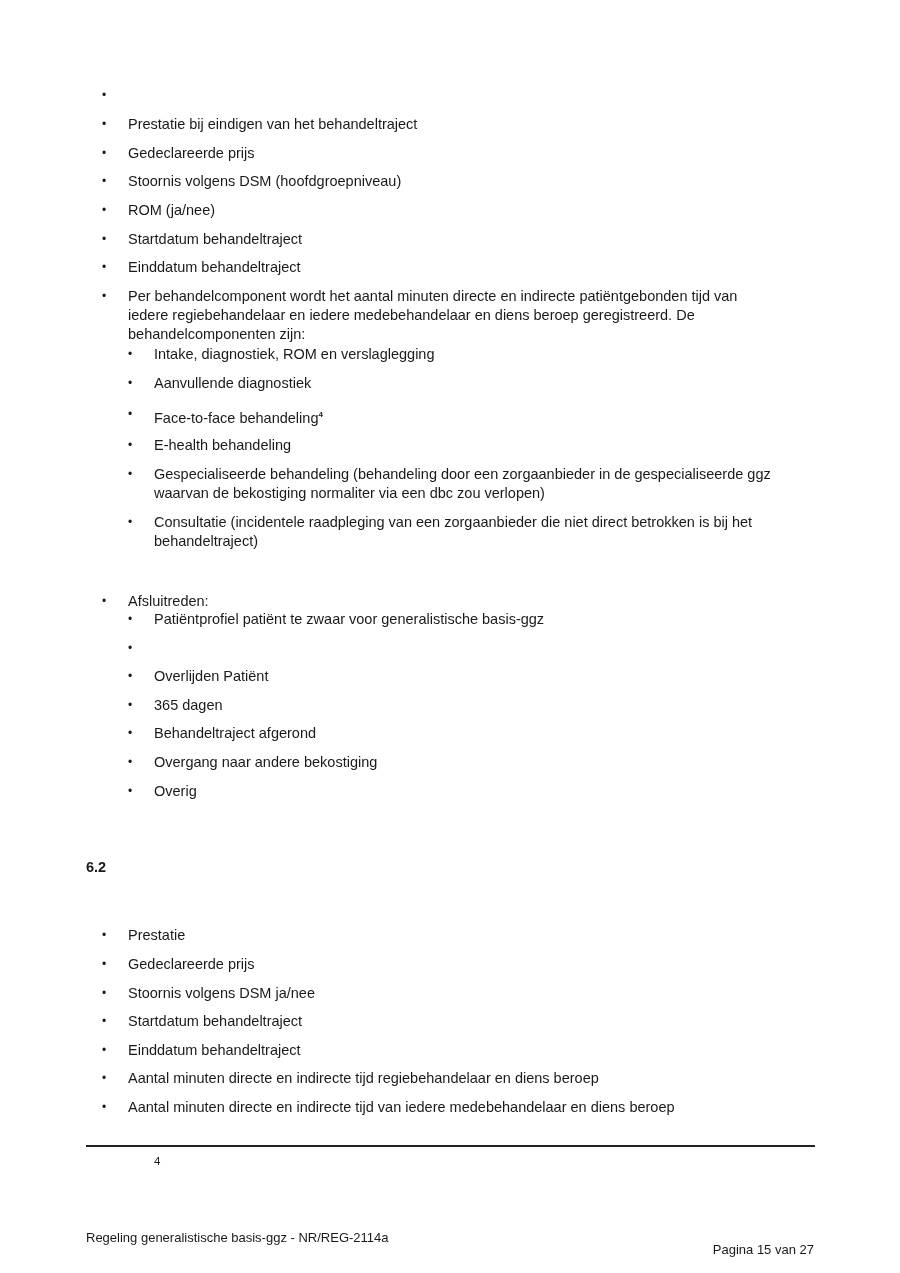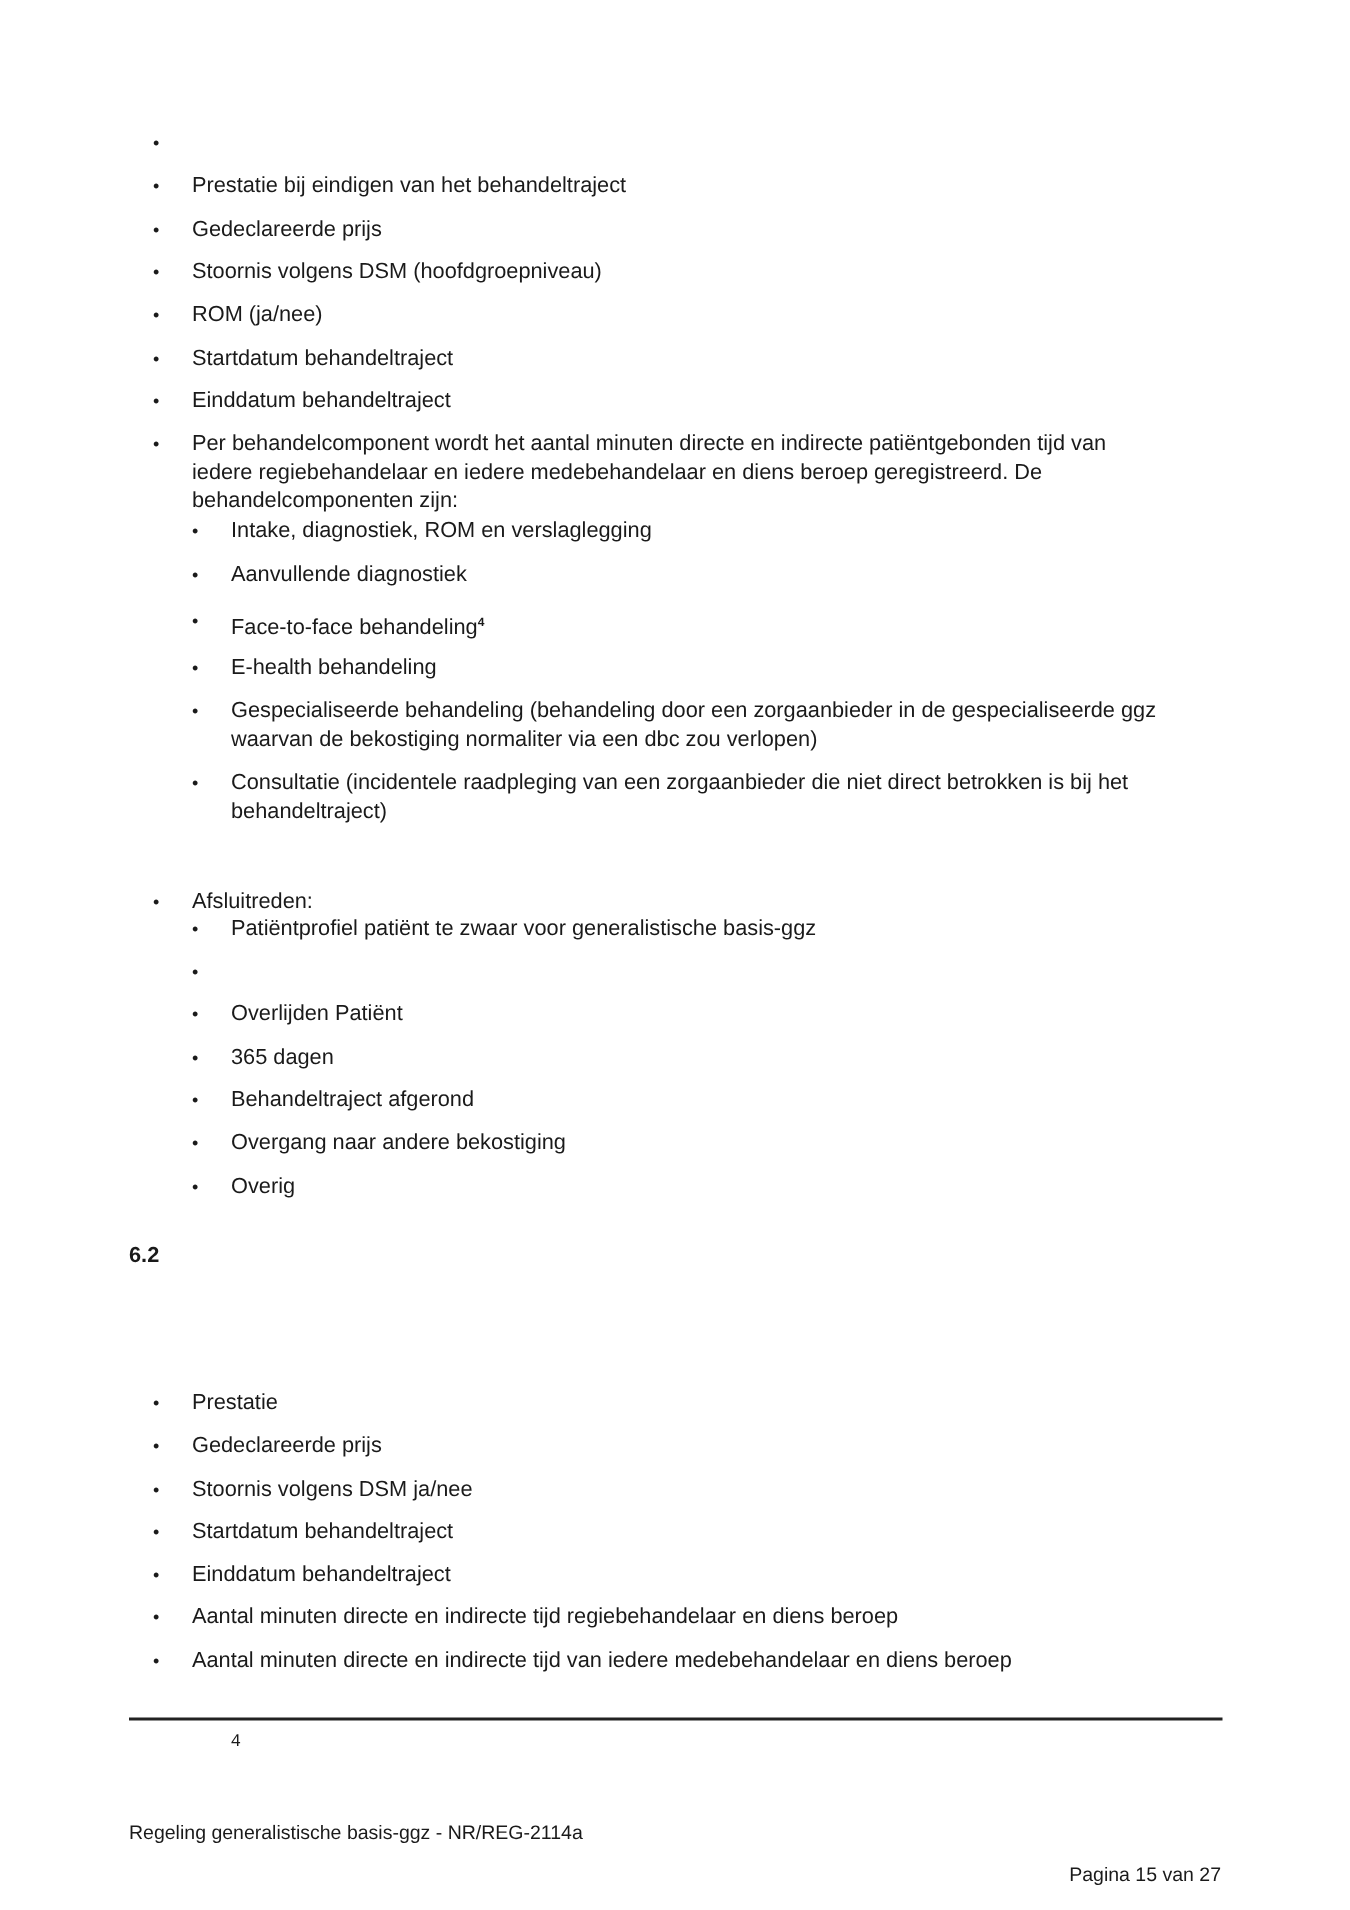--- a/index.html
+++ b/index.html
@@ -20,21 +20,21 @@
     .sup { font-size: 8px; vertical-align: super; font-weight: bold; }
     .heading { position: absolute; left: 86px; font-weight: bold; }
     .para { position: absolute; left: 86px; width: 730px; line-height: 19px; }
     .rule {
       position: absolute; left: 86px; top: 1145px; width: 729px; height: 2px; background: #222;
     }
     .footnote { position: absolute; top: 1155px; font-size: 11.5px; }
     .fn-num { left: 154px; }
     .fn-text { left: 185px; width: 620px; }
     .footer { position: absolute; top: 1214px; font-size: 13px; }
-    .footer-left { left: 86px; }
+    .footer-left { left: 86px; margin-top: 16px; }
     .footer-right { right: 86px; text-align: left; margin-top: 28px; }
   </style>
 </head>
 <body>
 
 <div class="page">
 
   <div class="li" style="top:86px"><span class="bullet">•</span></div>
   <div class="li" style="top:115px"><span class="bullet">•</span><span>Prestatie bij eindigen van het behandeltraject</span></div>
   <div class="li" style="top:144px"><span class="bullet">•</span><span>Gedeclareerde prijs</span></div>
@@ -53,21 +53,21 @@
 
   <div class="li" style="top:592px"><span class="bullet">•</span><span>Afsluitreden:</span></div>
   <div class="li sub" style="top:610px"><span class="bullet">•</span><span>Patiëntprofiel patiënt te zwaar voor generalistische basis-ggz</span></div>
   <div class="li sub" style="top:639px"><span class="bullet">•</span></div>
   <div class="li sub" style="top:667px"><span class="bullet">•</span><span>Overlijden Patiënt</span></div>
   <div class="li sub" style="top:696px"><span class="bullet">•</span><span>365 dagen</span></div>
   <div class="li sub" style="top:724px"><span class="bullet">•</span><span>Behandeltraject afgerond</span></div>
   <div class="li sub" style="top:753px"><span class="bullet">•</span><span>Overgang naar andere bekostiging</span></div>
   <div class="li sub" style="top:782px"><span class="bullet">•</span><span>Overig</span></div>
 
-  <div class="heading" style="top:829px">6.2</div>
+  <div class="heading" style="top:859px">6.2</div>
 
   <div class="li" style="top:926px"><span class="bullet">•</span><span>Prestatie</span></div>
   <div class="li" style="top:955px"><span class="bullet">•</span><span>Gedeclareerde prijs</span></div>
   <div class="li" style="top:984px"><span class="bullet">•</span><span>Stoornis volgens DSM ja/nee</span></div>
   <div class="li" style="top:1012px"><span class="bullet">•</span><span>Startdatum behandeltraject</span></div>
   <div class="li" style="top:1041px"><span class="bullet">•</span><span>Einddatum behandeltraject</span></div>
   <div class="li" style="top:1069px"><span class="bullet">•</span><span>Aantal minuten directe en indirecte tijd regiebehandelaar en diens beroep</span></div>
   <div class="li" style="top:1098px"><span class="bullet">•</span><span>Aantal minuten directe en indirecte tijd van iedere medebehandelaar en diens beroep</span></div>
 
   <div class="rule"></div>

